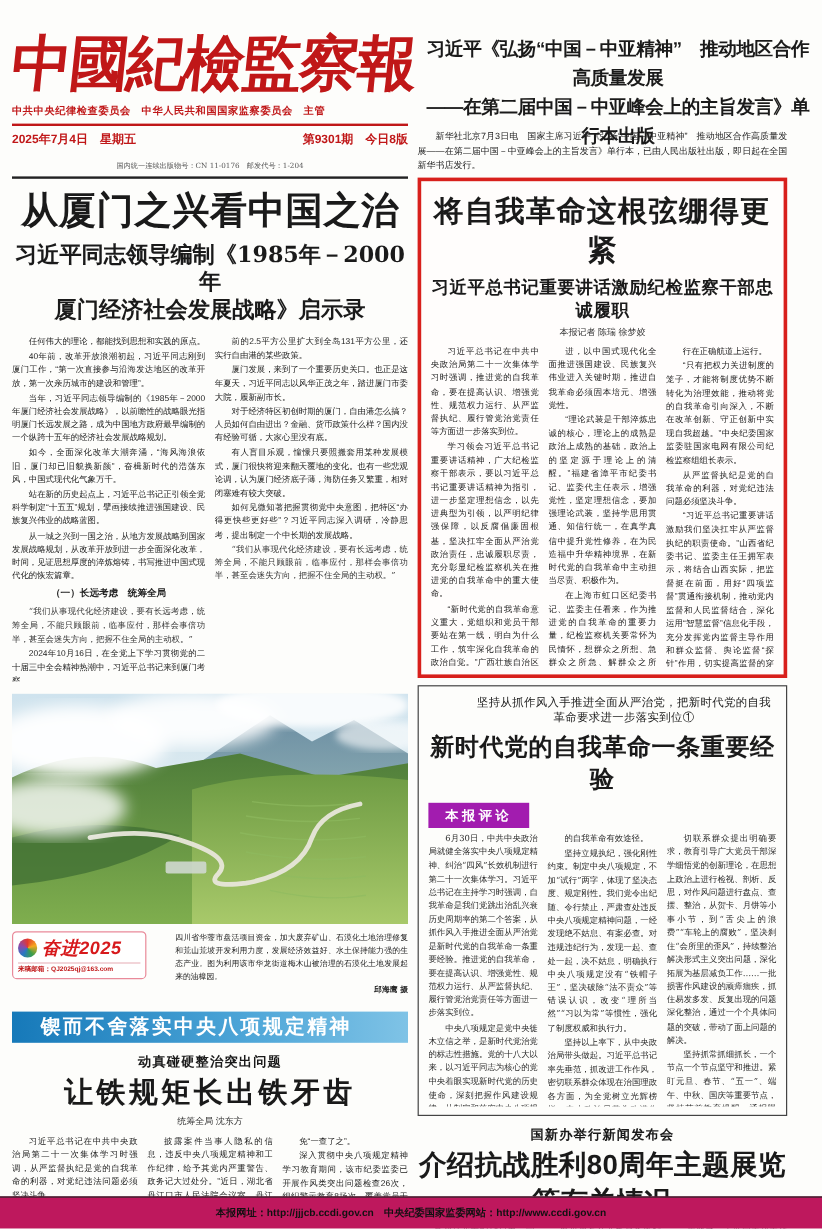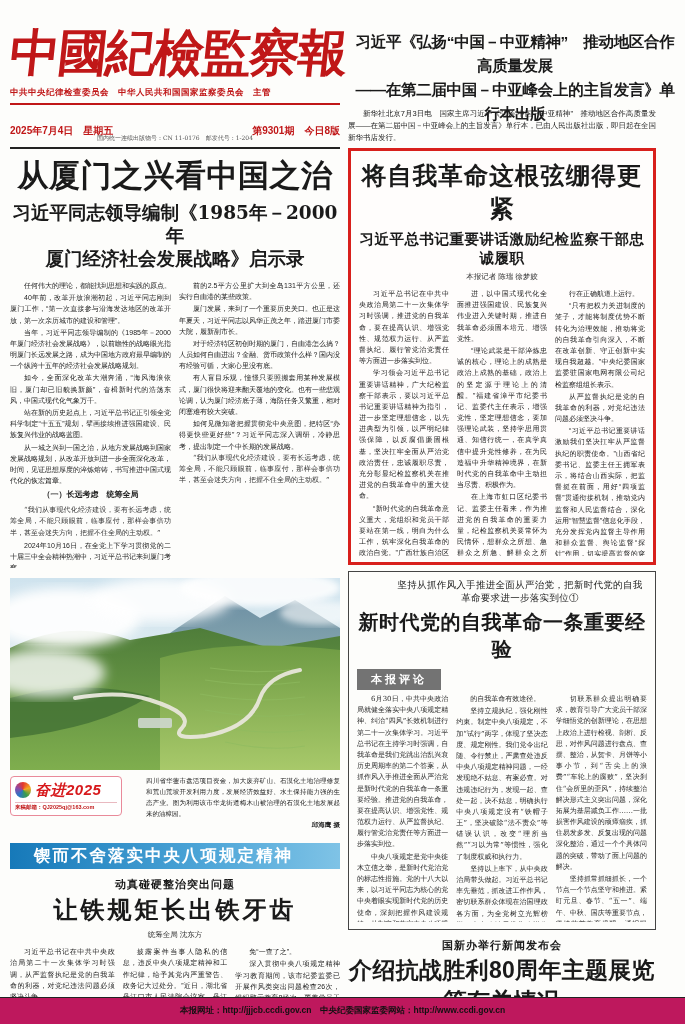--- a/index.html
+++ b/index.html
@@ -5,21 +5,21 @@
   html,body{margin:0;padding:0;background:#e8e8e4;}
   .page{position:relative;width:685px;height:1024px;background:#fdfdfb;margin:0 auto;
         font-family:"Liberation Sans",sans-serif;color:#1a1a1a;overflow:hidden;}
   
   .header{position:absolute;left:0;top:0;width:685px;height:132px;}
   .masthead{position:absolute;left:10px;top:28px;width:330px;}
   .mast-title{font-family:"DejaVu Serif",serif;font-weight:900;color:#c01718;font-size:50px;
               letter-spacing:-2px;transform:skewX(-6deg);line-height:1;white-space:nowrap;}
   .mast-sup{color:#c01718;font-size:8.5px;font-weight:bold;margin-top:9px;letter-spacing:.5px;}
   .mast-rule{height:2px;background:#c01718;margin-top:4px;}
-  .mast-date{display:flex;justify-content:space-between;color:#c01718;font-size:10px;font-weight:bold;margin-top:19px;}
+  .mast-date{display:flex;justify-content:space-between;color:#c01718;font-size:10px;font-weight:bold;margin-top:4px;}
   .tr-head{position:absolute;left:352px;top:30px;width:326px;}
   .tr-title{font-size:15.5px;font-weight:900;line-height:1.55;text-align:center;letter-spacing:-.3px;}
   .tr-body{font-size:7.5px;line-height:1.6;text-align:justify;margin-top:8px;color:#222;}
   .tr-body p{margin:0;text-indent:2em;}
   
   .cols{display:flex;gap:8px;overflow:hidden;}
   .col{flex:1;font-size:7px;line-height:1.6;color:#222;overflow:hidden;}
   .col p{margin:0 0 1px;text-indent:2em;text-align:justify;}
   .col p.h{text-align:center;font-weight:bold;text-indent:0;font-size:8px;margin:3px 0;}
   .col p.q{font-family:"DejaVu Serif",serif;color:#333;}
@@ -52,21 +52,21 @@
   .iron-cols{height:96px;margin-top:2px;}
   
   .rightcol{position:absolute;left:348px;top:100px;width:308px;}
   .redbox{border:3px solid #d8201c;margin-top:4px;padding:8px 8px 6px;box-sizing:border-box;background:#fffdfc;}
   .red-title{font-size:24.5px;font-weight:900;text-align:center;letter-spacing:1px;}
   .red-sub{font-size:14.5px;font-weight:bold;text-align:center;margin-top:5px;letter-spacing:.5px;}
   .red-cols{height:268px;margin-top:2px;}
   .edbox{border:1px solid #444;margin-top:6px;padding:7px 8px;box-sizing:border-box;}
   .ed-kicker{font-family:"DejaVu Serif",serif;font-size:9.5px;text-align:center;letter-spacing:.3px;margin-left:36px;}
   .ed-title{font-size:20px;font-weight:900;text-align:center;letter-spacing:.5px;margin-top:4px;}
-  .ed-label{background:#737373;color:#fff;font-weight:bold;font-size:11px;display:inline-block;
+  .ed-label{background:#a21caf;color:#fff;font-weight:bold;font-size:11px;display:inline-block;
             padding:3px 14px;letter-spacing:3px;margin:6px 0 4px;}
   .ed-cols{height:228px;}
   .ed-cols .col p{font-family:"DejaVu Serif",serif;color:#2a2a2a;}
   .expo{margin-top:8px;}
   .expo-title{font-size:23px;font-weight:900;text-align:center;letter-spacing:.3px;margin-top:2px;}
   .expo-cols{height:100px;margin-top:4px;}
   
   .footer{position:absolute;left:0;bottom:0;width:685px;height:26px;border-top:1.5px solid #222;
           display:flex;align-items:center;justify-content:center;background:#be185d;}
   .footer-text{font-size:8.5px;font-weight:bold;color:#111;}

